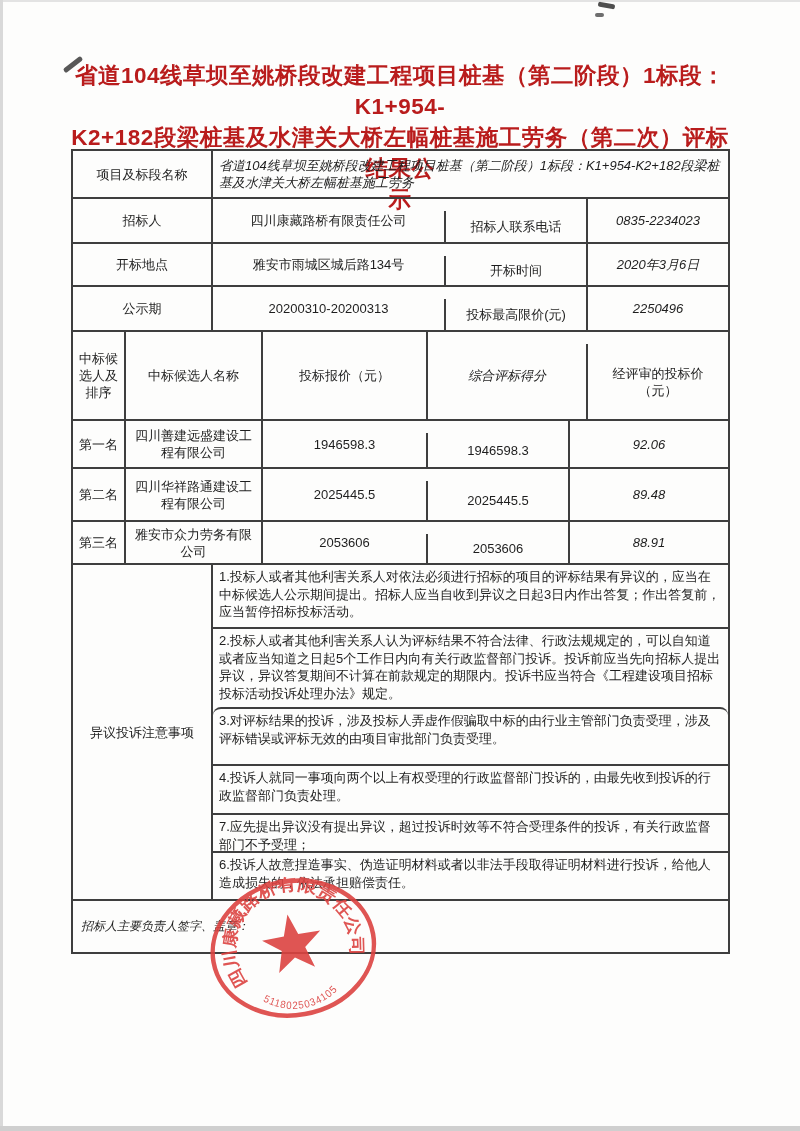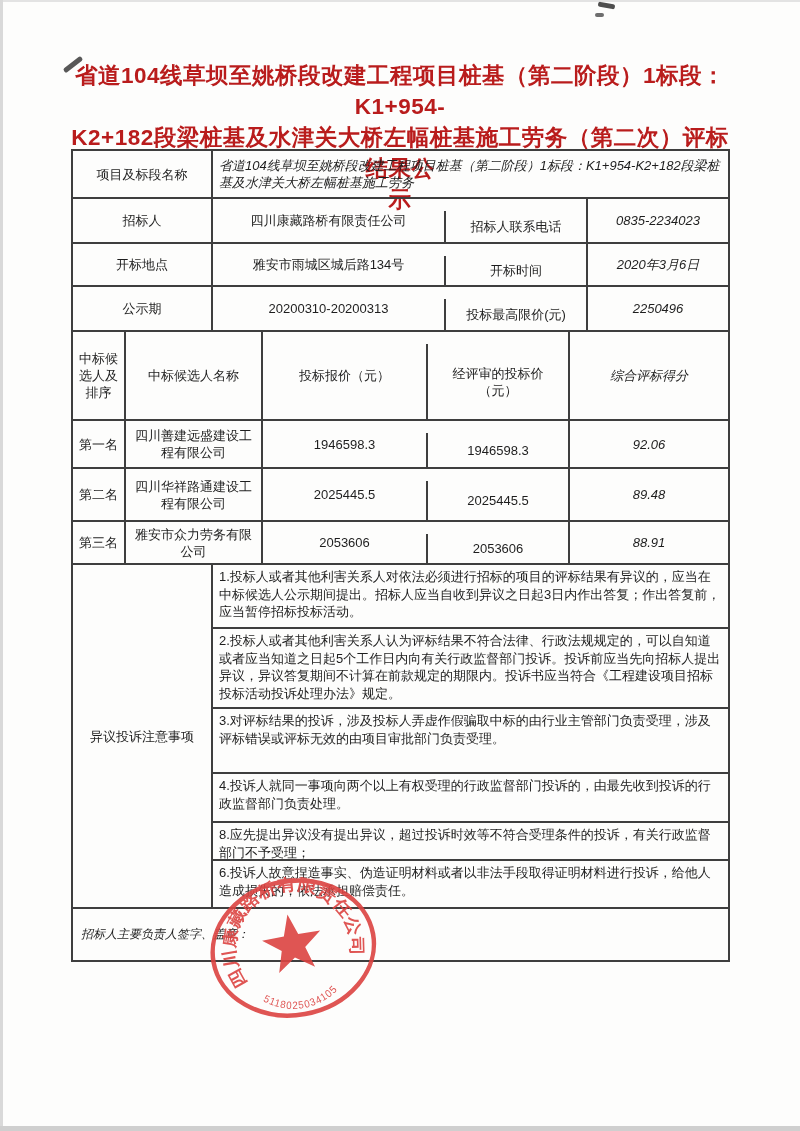--- a/index.html
+++ b/index.html
@@ -49,21 +49,21 @@
   
   .h46{height:46px;} .h45{height:45px;} .h43{height:43px;}
   .h89{height:89px;} .h48{height:48px;} .h53{height:53px;}
   .notes-col{flex:1 1 auto;box-sizing:border-box;border-left:2px solid #3e3e3e;}
   .note-item{
     box-sizing:border-box;border-top:2px solid #3e3e3e;
     font-size:13px;line-height:17.5px;padding:3px 6px;text-align:left;
     overflow:hidden;
   }
   .note-item.first{border-top:none;}
-  .n55{height:62px;} .n72{height:80px;} .n49{height:65px;} .n38{height:38px;} .n48{height:48px;}
+  .n55{height:62px;} .n72{height:80px;} .n49{height:57px;border-radius:8px;} .n38{height:38px;} .n48{height:48px;}
 
   .stamp{
     position:absolute;left:196px;top:872px;width:196px;height:160px;
     transform:rotate(-10deg);opacity:0.9;pointer-events:none;
   }
 </style>
 </head>
 <body>
 
 <div class="scan-edge-top"></div>
@@ -104,22 +104,22 @@
     <div class="td fc w138">公示期</div>
     <div class="td w233">20200310-20200313</div>
     <div class="td w142">投标最高限价(元)</div>
     <div class="td grow">2250496</div>
   </div>
 
   <div class="tr h89">
     <div class="td fc w69">中标候选人及排序</div>
     <div class="td w137">中标候选人名称</div>
     <div class="td w165">投标报价（元）</div>
+    <div class="td grow">综合评标得分</div>
     <div class="td w142">经评审的投标价（元）</div>
-    <div class="td grow">综合评标得分</div>
   </div>
 
   <div class="tr h48">
     <div class="td fc w69">第一名</div>
     <div class="td w137">四川善建远盛建设工程有限公司</div>
     <div class="td w165">1946598.3</div>
     <div class="td w142">1946598.3</div>
     <div class="td grow">92.06</div>
   </div>
 
@@ -139,21 +139,21 @@
     <div class="td grow">88.91</div>
   </div>
 
   <div class="tr">
     <div class="td fc w138">异议投诉注意事项</div>
     <div class="notes-col">
       <div class="note-item first n55">1.投标人或者其他利害关系人对依法必须进行招标的项目的评标结果有异议的，应当在中标候选人公示期间提出。招标人应当自收到异议之日起3日内作出答复；作出答复前，应当暂停招标投标活动。</div>
       <div class="note-item n72">2.投标人或者其他利害关系人认为评标结果不符合法律、行政法规规定的，可以自知道或者应当知道之日起5个工作日内向有关行政监督部门投诉。投诉前应当先向招标人提出异议，异议答复期间不计算在前款规定的期限内。投诉书应当符合《工程建设项目招标投标活动投诉处理办法》规定。</div>
       <div class="note-item n49">3.对评标结果的投诉，涉及投标人弄虚作假骗取中标的由行业主管部门负责受理，涉及评标错误或评标无效的由项目审批部门负责受理。</div>
       <div class="note-item n49r" style="height:49px;">4.投诉人就同一事项向两个以上有权受理的行政监督部门投诉的，由最先收到投诉的行政监督部门负责处理。</div>
-      <div class="note-item n38">8.应先提出异议没有提出异议，超过投诉时效等不符合受理条件的投诉，有关行政监督部门不予受理；</div>
+      <div class="note-item n38">7.应先提出异议没有提出异议，超过投诉时效等不符合受理条件的投诉，有关行政监督部门不予受理；</div>
       <div class="note-item n48">6.投诉人故意捏造事实、伪造证明材料或者以非法手段取得证明材料进行投诉，给他人造成损失的，依法承担赔偿责任。</div>
     </div>
   </div>
 
   <div class="tr" style="height:53px;">
     <div class="td fc left grow" style="font-size:12px;padding-left:8px;">招标人主要负责人签字、盖章：</div>
   </div>
 
 </div>
 

